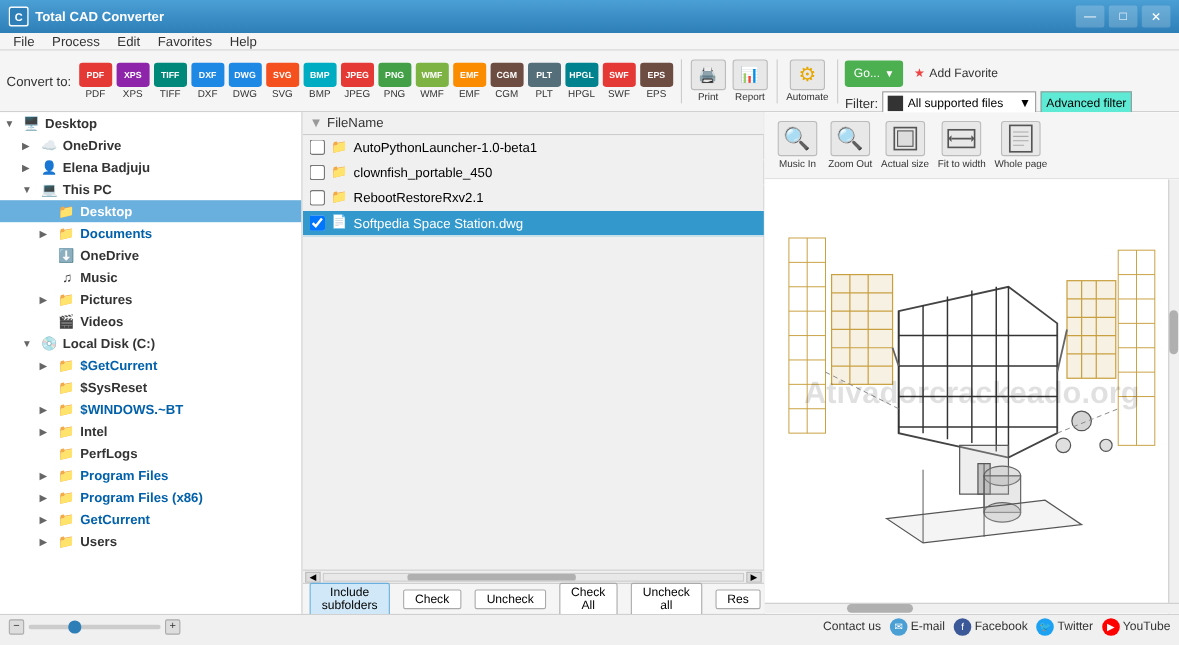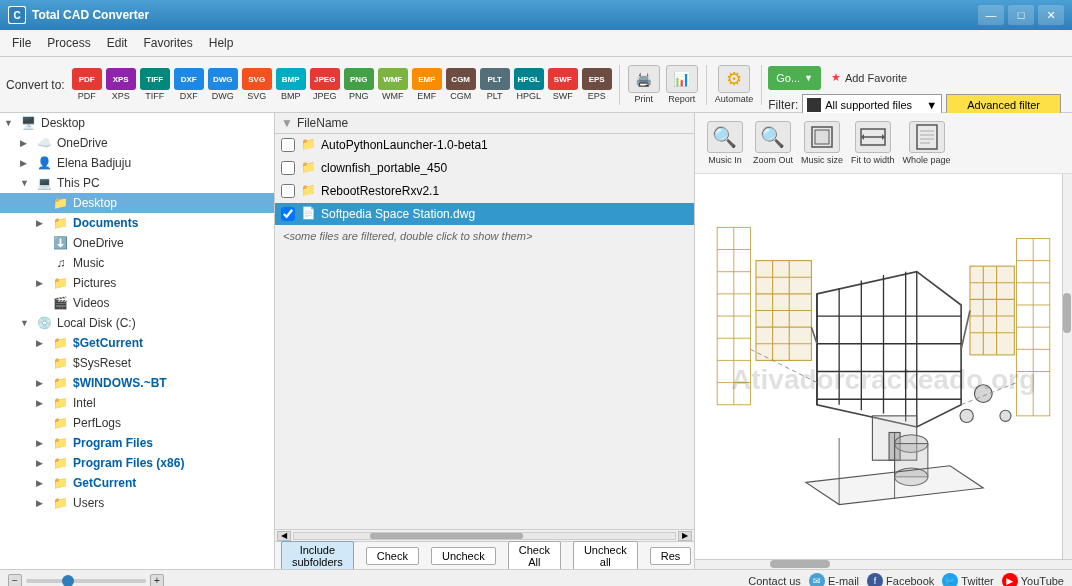--- a/index.html
+++ b/index.html
@@ -16,21 +16,21 @@
       user-select: none;
     }
     #titlebar .app-icon { width: 18px; height: 18px; background: #fff; border-radius: 2px; margin-right: 6px; display: flex; align-items: center; justify-content: center; font-size: 10px; color: #2e7fb8; font-weight: bold; }
     #titlebar .title { flex: 1; font-size: 12px; font-weight: 600; }
     #titlebar .win-controls { display: flex; gap: 4px; }
     #titlebar .win-btn { width: 26px; height: 20px; border: none; background: rgba(255,255,255,0.2); color: white; cursor: pointer; border-radius: 2px; font-size: 11px; display: flex; align-items: center; justify-content: center; }
 
     
     #menubar {
       background: #f5f5f5;
-      height: 27px;
+      height: 16px;
       display: flex;
       align-items: center;
       border-bottom: 1px solid #ccc;
       padding: 0 4px;
     }
     #menubar .menu-item { padding: 2px 8px; cursor: pointer; font-size: 12px; color: #333; }
 
     
     #toolbar {
       background: #f5f5f5;
@@ -88,23 +88,23 @@
       padding: 2px 4px;
       cursor: pointer;
       font-size: 11px;
       min-width: 140px;
       height: 22px;
     }
     .filter-color-box { width: 14px; height: 14px; background: #333; margin-right: 4px; }
     .filter-text { flex: 1; }
     .filter-arrow { margin-left: 4px; }
     .advanced-filter-btn {
-      background: #fde047;
+      background: #5eead4;
       border: 1px solid #999;
-      padding: 2px 20px;
+      padding: 2px 4px;
       cursor: pointer;
       font-size: 11px;
       height: 22px;
     }
 
     
     .go-btn {
       display: flex; align-items: center;
       background: #4caf50;
       color: white;
@@ -149,21 +149,21 @@
       padding: 2px 4px;
       cursor: pointer;
       white-space: nowrap;
       font-size: 12px;
       color: #333;
     }
     .tree-item.selected { background: #6ab0de; color: white; }
     .tree-item.selected .tree-label { color: white; }
     .tree-expander { width: 16px; font-size: 9px; color: #666; flex-shrink: 0; }
     .tree-icon { width: 18px; height: 16px; margin-right: 3px; display: flex; align-items: center; justify-content: center; font-size: 12px; flex-shrink: 0; }
-    .tree-label { font-size: 12px; }
+    .tree-label { font-size: 12px; font-weight: bold; }
     .tree-label.bold { font-weight: bold; color: #0060aa; }
 
     
     #file-list {
       flex: none;
       height: 100%;
       overflow-y: auto;
       border-right: 1px solid #ccc;
       width: 420px;
     }
@@ -254,21 +254,20 @@
       position: absolute;
       top: 50%;
       left: 50%;
       transform: translate(-50%, -60%);
       font-size: 28px;
       font-weight: bold;
       color: rgba(0,0,0,0.12);
       white-space: nowrap;
       pointer-events: none;
       z-index: 10;
-      margin-top: 11px;
     }
 
     
     #cad-preview {
       width: 100%;
       height: 100%;
     }
 
     
     .scroll-track-v {
@@ -697,21 +696,20 @@
           <input type="checkbox" class="file-checkbox" style="">
           <span class="file-icon">📁</span>
           <span class="file-name">RebootRestoreRxv2.1</span>
         </div>
         <div class="file-row selected">
           <input type="checkbox" class="file-checkbox" checked="" style="">
           <span class="file-icon">📄</span>
           <span class="file-name">Softpedia Space Station.dwg</span>
         </div>
 
-        <div class="files-filtered-msg">&lt;some files are filtered, double click to show them&gt;</div>
       </div>
 
       <div class="h-scroll-container">
         <div class="h-scroll-left">◀</div>
         <div class="h-scroll-track">
           <div class="h-scroll-thumb"></div>
         </div>
         <div class="h-scroll-right">▶</div>
       </div>
 
@@ -741,21 +739,21 @@
           <div class="zoom-icon" style="font-size:20px; color:#777;">🔍</div>
           <span class="zoom-label">Zoom Out</span>
         </div>
         <div class="zoom-btn">
           <div class="zoom-icon" style="font-size:14px; position:relative;">
             <svg width="28" height="28" viewBox="0 0 28 28">
               <rect x="4" y="4" width="20" height="20" fill="none" stroke="#555" stroke-width="1.5"></rect>
               <rect x="7" y="7" width="14" height="14" fill="#ddd" stroke="#555" stroke-width="1"></rect>
             </svg>
           </div>
-          <span class="zoom-label">Music size</span>
+          <span class="zoom-label">Actual size</span>
         </div>
         <div class="zoom-btn">
           <div class="zoom-icon">
             <svg width="28" height="28" viewBox="0 0 28 28">
               <rect x="2" y="6" width="24" height="16" fill="none" stroke="#555" stroke-width="1.5"></rect>
               <line x1="5" y1="14" x2="23" y2="14" stroke="#555" stroke-width="1.5"></line>
               <polygon points="5,11 2,14 5,17" fill="#555"></polygon>
               <polygon points="23,11 26,14 23,17" fill="#555"></polygon>
             </svg>
           </div>

